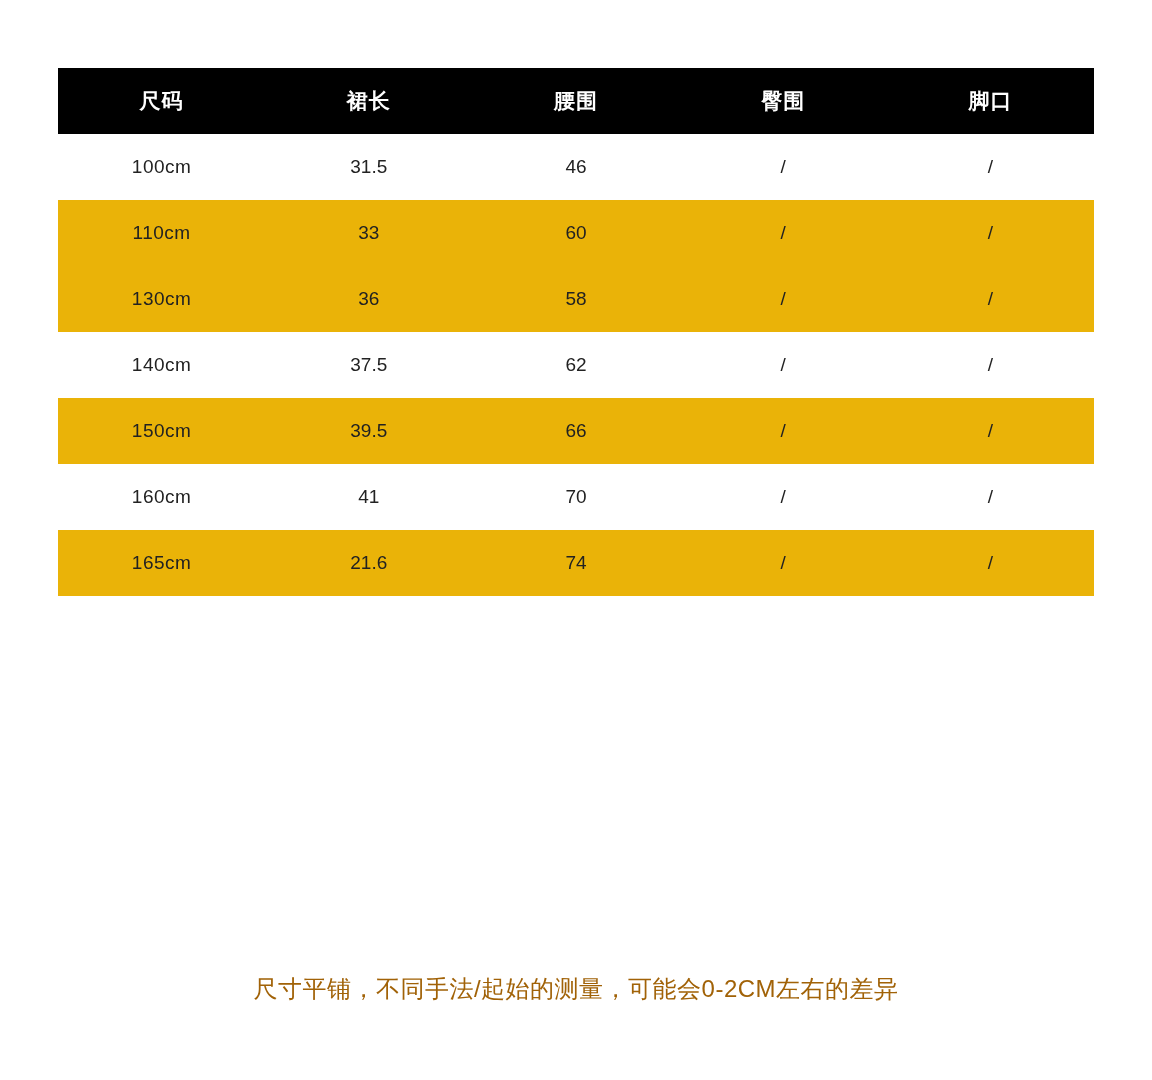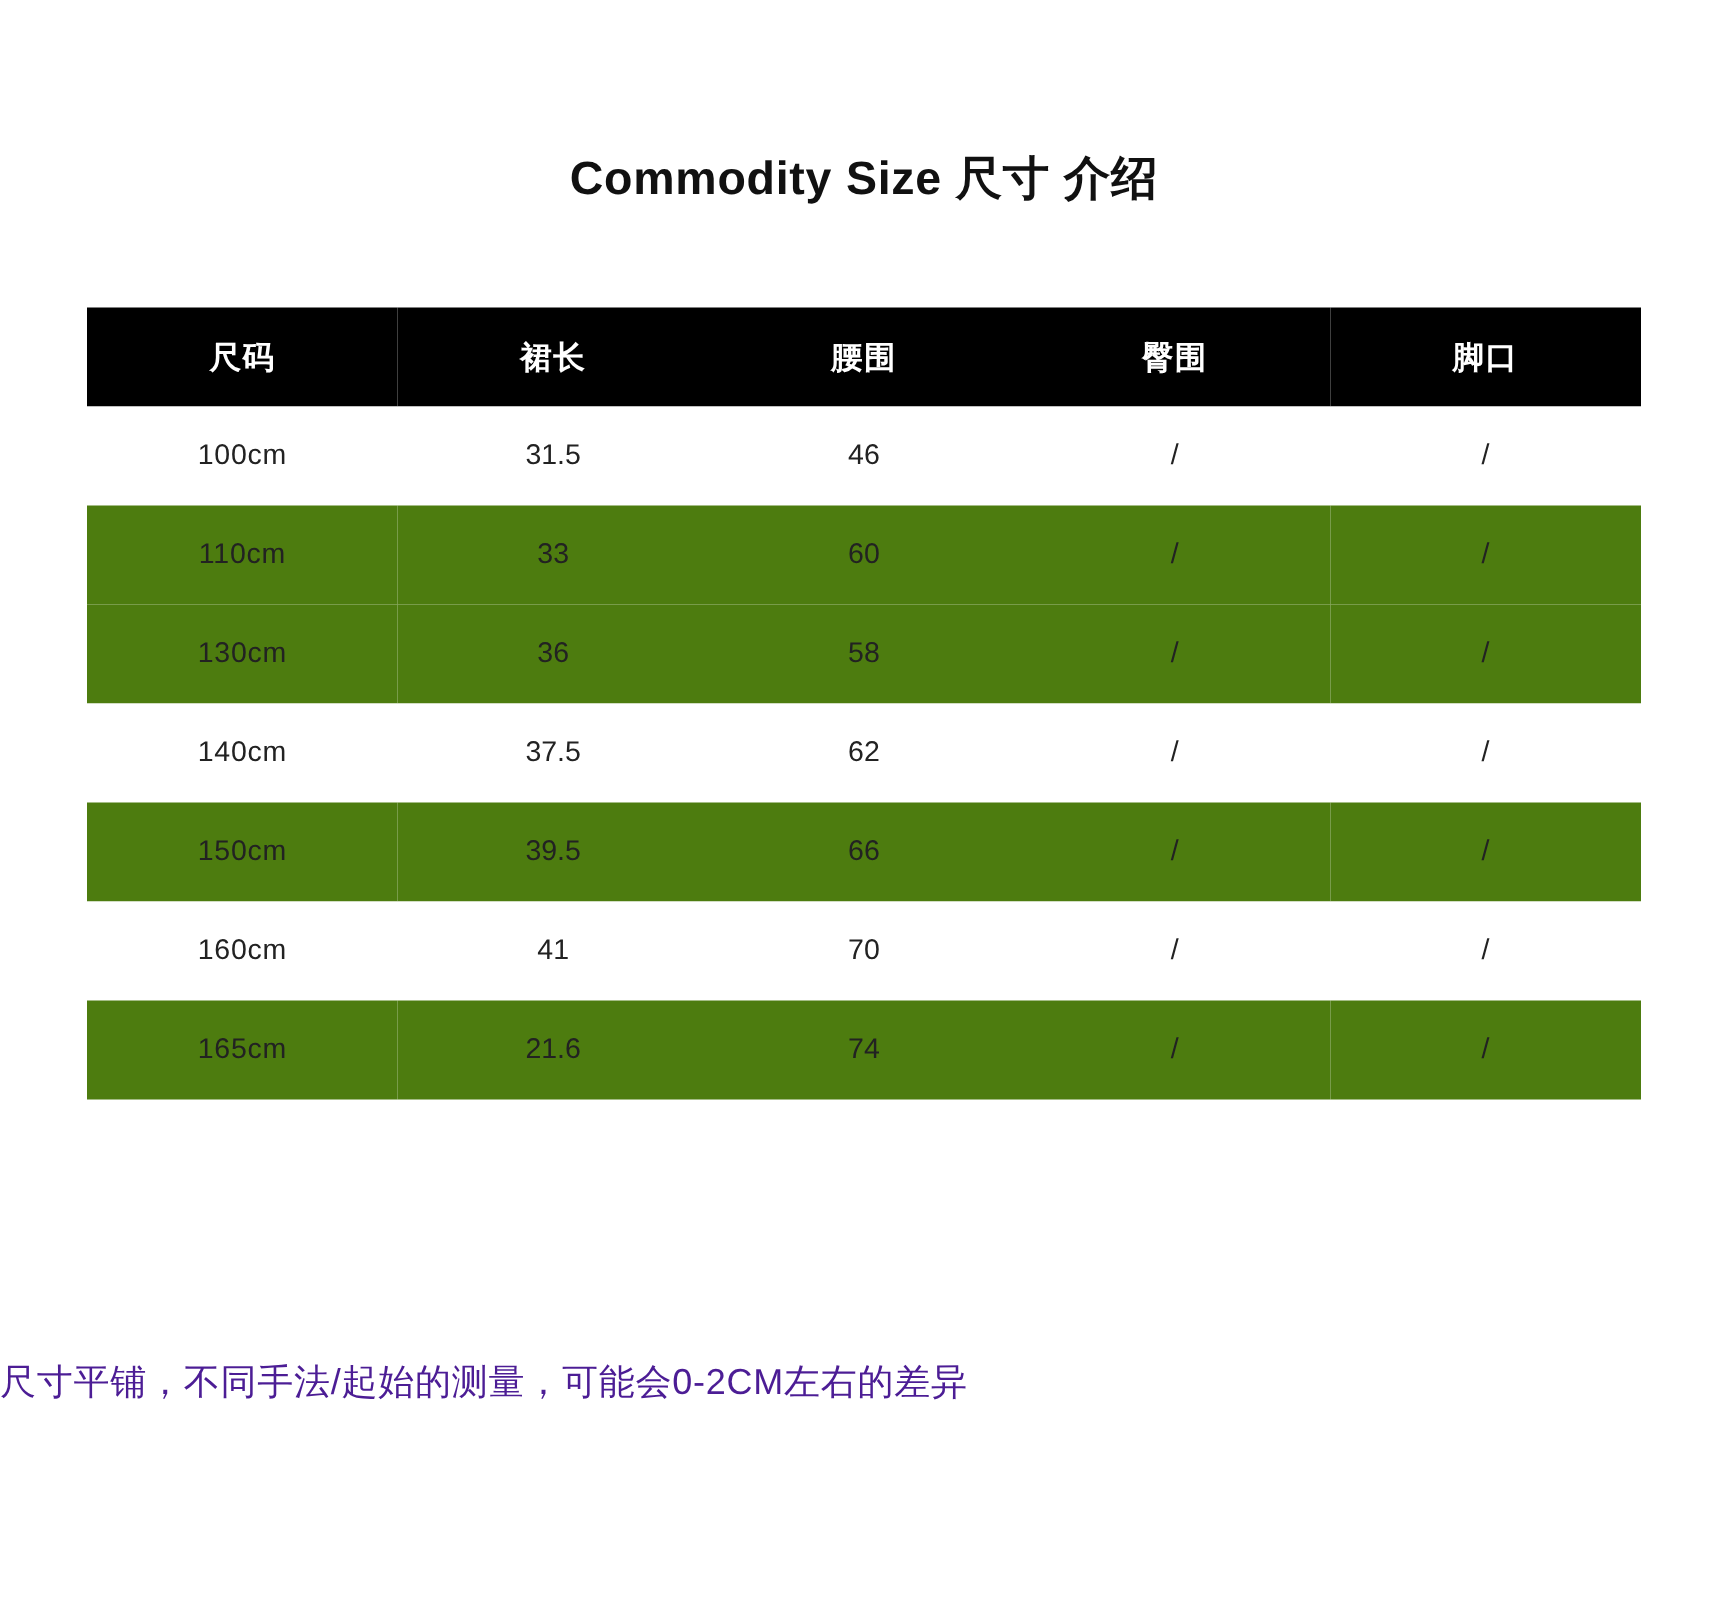--- a/index.html
+++ b/index.html
@@ -55,41 +55,41 @@
     text-align: center;
     vertical-align: middle;
     font-size: 19px;
     color: #222222;
     font-weight: normal;
   }
   table.size-table tbody tr.odd-row td {
     background: #ffffff;
   }
   table.size-table tbody tr.even-row td {
-    background: #4d7c0f;
+    background: #eab308;
   }
   .cell-size {
     letter-spacing: 0.5px;
   }
   .note {
     position: absolute;
     top: 905px;
     left: 0;
     width: 100%;
+    text-align: center;
     font-size: 24px;
-    color: #4c1d95;
+    color: #a16207;
     letter-spacing: 0.5px;
   }
 </style>
 </head>
 <body>
 
 <div class="page">
 
-  <h1 class="title">Commodity Size  尺寸 介绍</h1>
 
   <div class="table-wrap">
     <table class="size-table">
       <thead>
         <tr>
           <th>尺码</th>
           <th>裙长</th>
           <th>腰围</th>
           <th>臀围</th>
           <th>脚口</th>

